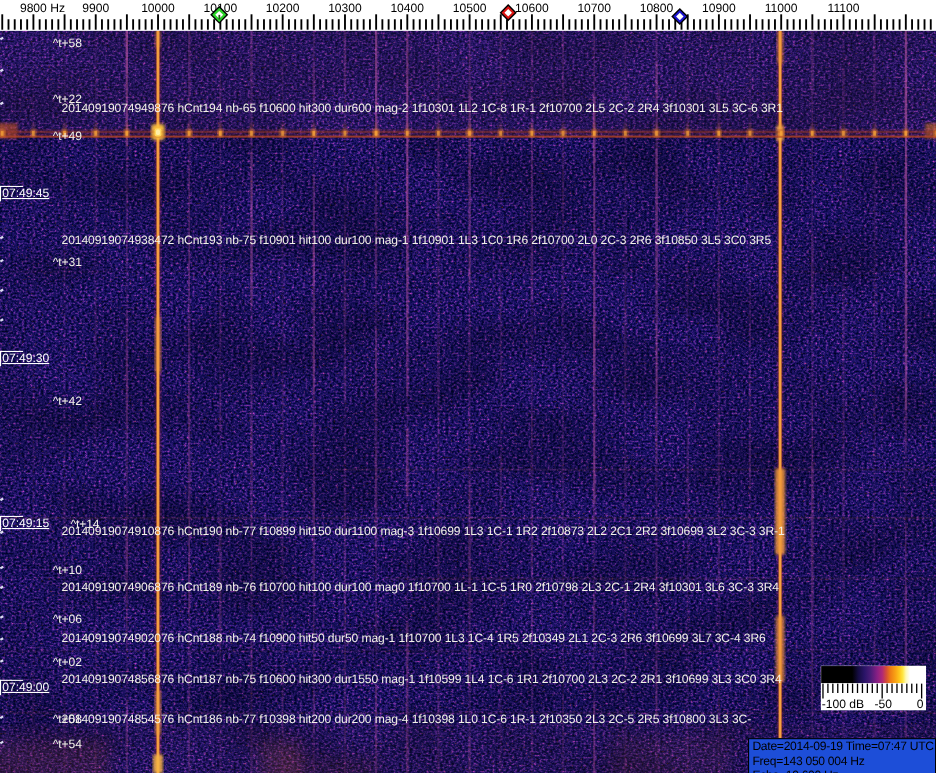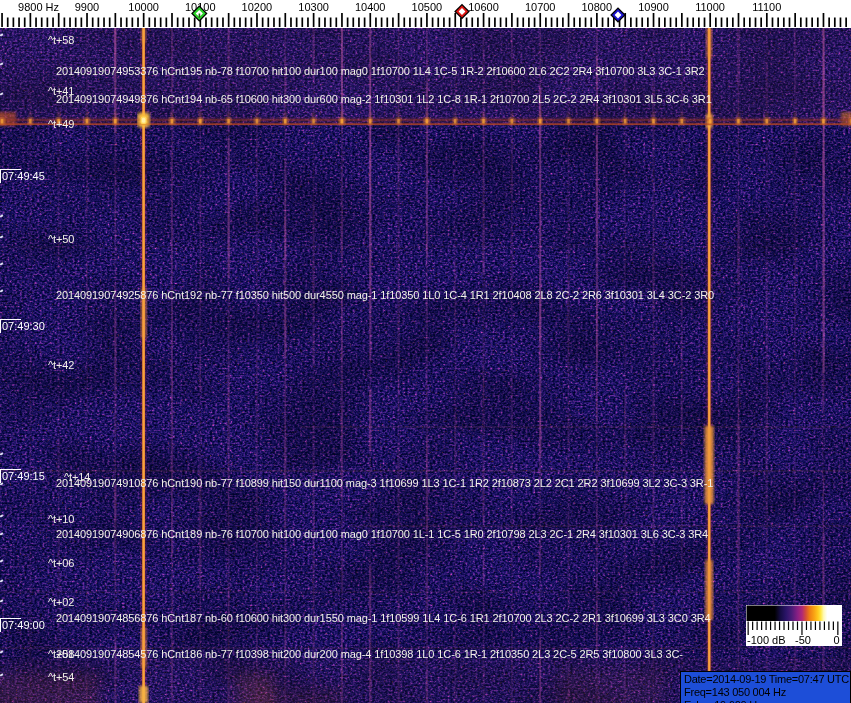--- a/index.html
+++ b/index.html
@@ -1,17 +1,17 @@
 <!DOCTYPE html>
 <html><head><meta charset="utf-8"><title>spec</title>
 <style>
 html,body{margin:0;padding:0;background:#fff;}
 #wrap{position:relative;width:851px;height:703px;overflow:hidden;font-family:"Liberation Sans",sans-serif;}
 .row{position:absolute;font-size:11px;line-height:11px;color:#f3f1e8;white-space:nowrap;z-index:6;letter-spacing:-0.1px;}
-.trow{position:absolute;font-size:11px;line-height:11px;color:#ffffff;white-space:nowrap;z-index:6;}
+.trow{position:absolute;font-size:11px;line-height:11px;color:#ffffff;white-space:nowrap;z-index:6;text-decoration:underline;}
 .tline{position:absolute;left:0;width:21px;height:1px;background:#fff;z-index:6;}
 .tvert{position:absolute;left:0;width:1px;height:14px;background:#fff;z-index:6;}
 .em{position:absolute;left:0;width:3px;height:1.6px;background:#dcdcf2;z-index:6;transform:rotate(-30deg);}
 #info{position:absolute;left:680px;top:649px;width:171px;height:53px;background:#1d4ed8;border:1px solid #000;z-index:8;font-size:11px;line-height:13px;color:#000;padding-left:3px;padding-top:1px;box-sizing:border-box;overflow:hidden;margin-top:22px;}
 #info div{white-space:nowrap;letter-spacing:-0.25px;}
 </style></head>
 <body>
 <div id="wrap">
 <svg width="851" height="675" viewBox="0 0 851 675" style="position:absolute;left:0;top:28px">
 <defs>
@@ -740,31 +740,31 @@
       <polygon points="199.3,7.1000000000000005 205.70000000000002,13.5 199.3,19.9 192.9,13.5" fill="#2ad428"></polygon>
       <polygon points="199.3,9.9 202.9,13.5 199.3,17.1 195.70000000000002,13.5" fill="#fff"></polygon>
       <rect x="198.6" y="13.5" width="1.6" height="4.2" fill="#1a5a10"></rect>
       <polygon points="462.0,3.7 469.8,11.5 462.0,19.3 454.2,11.5" fill="#000"></polygon>
       <polygon points="462.0,5.5 468.0,11.5 462.0,17.5 456.0,11.5" fill="#dd1512"></polygon>
       <polygon points="462.0,8.1 465.4,11.5 462.0,14.9 458.6,11.5" fill="#fff"></polygon>
       <polygon points="618.0,7.2 625.8,15.0 618.0,22.8 610.2,15.0" fill="#000"></polygon>
       <polygon points="618.0,9.0 624.0,15.0 618.0,21.0 612.0,15.0" fill="#1a14cf"></polygon>
       <polygon points="618.0,11.6 621.4,15.0 618.0,18.4 614.6,15.0" fill="#fff"></polygon>
     </svg>
-<div class="row" style="left:56px;top:66px">20140919074953376 hCnt195 nb-78 f10700 hit100 dur100 mag0 1f10700 1L4 1C-5 1R-2 2f10600 2L6 2C2 2R4 3f10700 3L3 3C-1 3R2</div>
     <div class="row" style="left:56px;top:94px">20140919074949876 hCnt194 nb-65 f10600 hit300 dur600 mag-2 1f10301 1L2 1C-8 1R-1 2f10700 2L5 2C-2 2R4 3f10301 3L5 3C-6 3R1</div>
-    <div class="row" style="left:56px;top:290px">20140919074925876 hCnt192 nb-77 f10350 hit500 dur4550 mag-1 1f10350 1L0 1C-4 1R1 2f10408 2L8 2C-2 2R6 3f10301 3L4 3C-2 3R0</div>
+    <div class="row" style="left:56px;top:213.5px">20140919074938472 hCnt193 nb-75 f10901 hit100 dur100 mag-1 1f10901 1L3 1C0 1R6 2f10700 2L0 2C-3 2R6 3f10850 3L5 3C0 3R5</div>
     <div class="row" style="left:56px;top:477.5px">20140919074910876 hCnt190 nb-77 f10899 hit150 dur1100 mag-3 1f10699 1L3 1C-1 1R2 2f10873 2L2 2C1 2R2 3f10699 3L2 3C-3 3R-1</div>
     <div class="row" style="left:56px;top:529px">20140919074906876 hCnt189 nb-76 f10700 hit100 dur100 mag0 1f10700 1L-1 1C-5 1R0 2f10798 2L3 2C-1 2R4 3f10301 3L6 3C-3 3R4</div>
-    <div class="row" style="left:56px;top:612.5px">20140919074856876 hCnt187 nb-60 f10600 hit300 dur1550 mag-1 1f10599 1L4 1C-6 1R1 2f10700 2L3 2C-2 2R1 3f10699 3L3 3C0 3R4</div>
+    <div class="row" style="left:56px;top:576px">20140919074902076 hCnt188 nb-74 f10900 hit50 dur50 mag-1 1f10700 1L3 1C-4 1R5 2f10349 2L1 2C-3 2R6 3f10699 3L7 3C-4 3R6</div>
+    <div class="row" style="left:56px;top:612.5px">20140919074856876 hCnt187 nb-75 f10600 hit300 dur1550 mag-1 1f10599 1L4 1C-6 1R1 2f10700 2L3 2C-2 2R1 3f10699 3L3 3C0 3R4</div>
     <div class="row" style="left:56px;top:649px">20140919074854576 hCnt186 nb-77 f10398 hit200 dur200 mag-4 1f10398 1L0 1C-6 1R-1 2f10350 2L3 2C-5 2R5 3f10800 3L3 3C-</div>
 <div class="row" style="left:48px;top:34.5px">^t+58</div>
-    <div class="row" style="left:48px;top:86px">^t+41</div>
+    <div class="row" style="left:48px;top:86px">^t+22</div>
     <div class="row" style="left:48px;top:118.5px">^t+49</div>
-    <div class="row" style="left:48px;top:233.5px">^t+50</div>
+    <div class="row" style="left:48px;top:233.5px">^t+31</div>
     <div class="row" style="left:48px;top:360px">^t+42</div>
     <div class="row" style="left:64px;top:471.5px">^t+14</div>
     <div class="row" style="left:48px;top:513.5px">^t+10</div>
     <div class="row" style="left:48px;top:557.5px">^t+06</div>
     <div class="row" style="left:48px;top:596.5px">^t+02</div>
     <div class="row" style="left:48px;top:649px">^t+58</div>
     <div class="row" style="left:48px;top:671.5px">^t+54</div>
 <div class="tline" style="top:169px"></div>
     <div class="tvert" style="top:169px"></div>
     <div class="trow" style="left:2px;top:171px">07:49:45</div>

